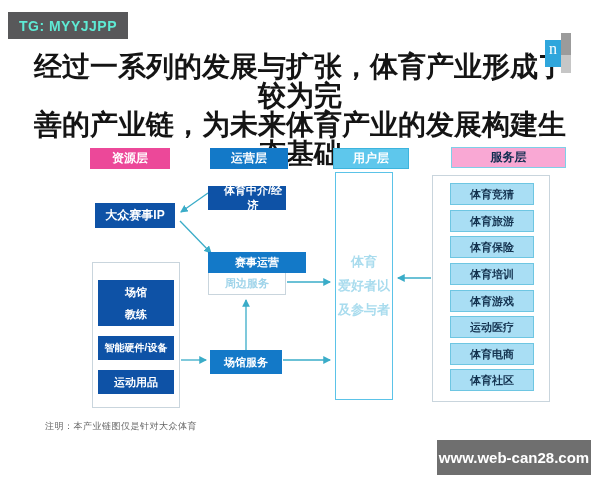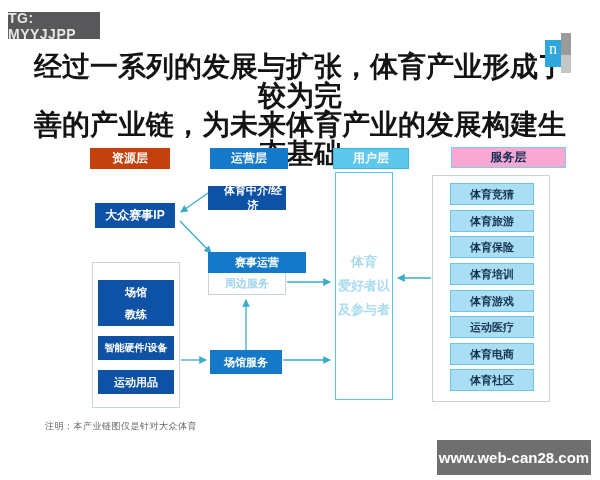--- a/index.html
+++ b/index.html
@@ -3,39 +3,39 @@
 <meta charset="utf-8">
 <style>
   html,body{margin:0;padding:0;background:#e8e8e8;}
   .stage{
     position:relative;width:600px;height:480px;background:#ffffff;
     font-family:"Liberation Sans","DejaVu Sans",sans-serif;overflow:hidden;
   }
   .abs{position:absolute;box-sizing:border-box;}
 
   
-  .tg-badge{left:8px;top:12px;width:92px;height:27px;background:#58585a;color:#e5e5e5;
+  .tg-badge{left:8px;top:12px;width:120px;height:27px;background:#58585a;color:#5eead4;
     font-size:14px;font-weight:700;display:flex;align-items:center;justify-content:center;
     letter-spacing:.5px;}
 
   
   .title{left:30px;top:52px;width:540px;text-align:center;color:#141414;
     font-size:28px;font-weight:700;line-height:29px;letter-spacing:0;}
 
   
   .logo-n{left:545px;top:40px;width:16px;height:27px;background:#2fa6dc;color:#fff;
     font-size:16px;display:flex;align-items:flex-start;justify-content:center;
     font-family:"Liberation Serif","DejaVu Serif",serif;}
   .logo-strip{left:561px;top:33px;width:10px;height:40px;background:#9b9b9b;}
   .logo-strip-lt{left:561px;top:55px;width:10px;height:18px;background:#c6c6c6;}
 
   
   .hdr{height:21px;display:flex;align-items:center;justify-content:center;
     font-size:12px;font-weight:700;color:#fff;}
-  .hdr-resource{left:90px;top:148px;width:80px;background:#c2410c;}
+  .hdr-resource{left:90px;top:148px;width:80px;background:#ec4899;}
   .hdr-operation{left:210px;top:148px;width:78px;background:#1379c8;}
   .hdr-user{left:333px;top:148px;width:76px;background:#5ec7ec;border:1px solid #3db4dd;}
   .hdr-service{left:430px;top:147px;width:115px;background:#f9a8d4;border:1px solid #7fcfe8;color:#0d2b4e;margin-left:21px;}
 
   
   .bx{display:flex;align-items:center;justify-content:center;color:#fff;
     font-weight:700;font-size:11px;text-align:center;}
   .bx-dark{background:#0e52a6;}
   .bx-mid{background:#1379c8;}
 

